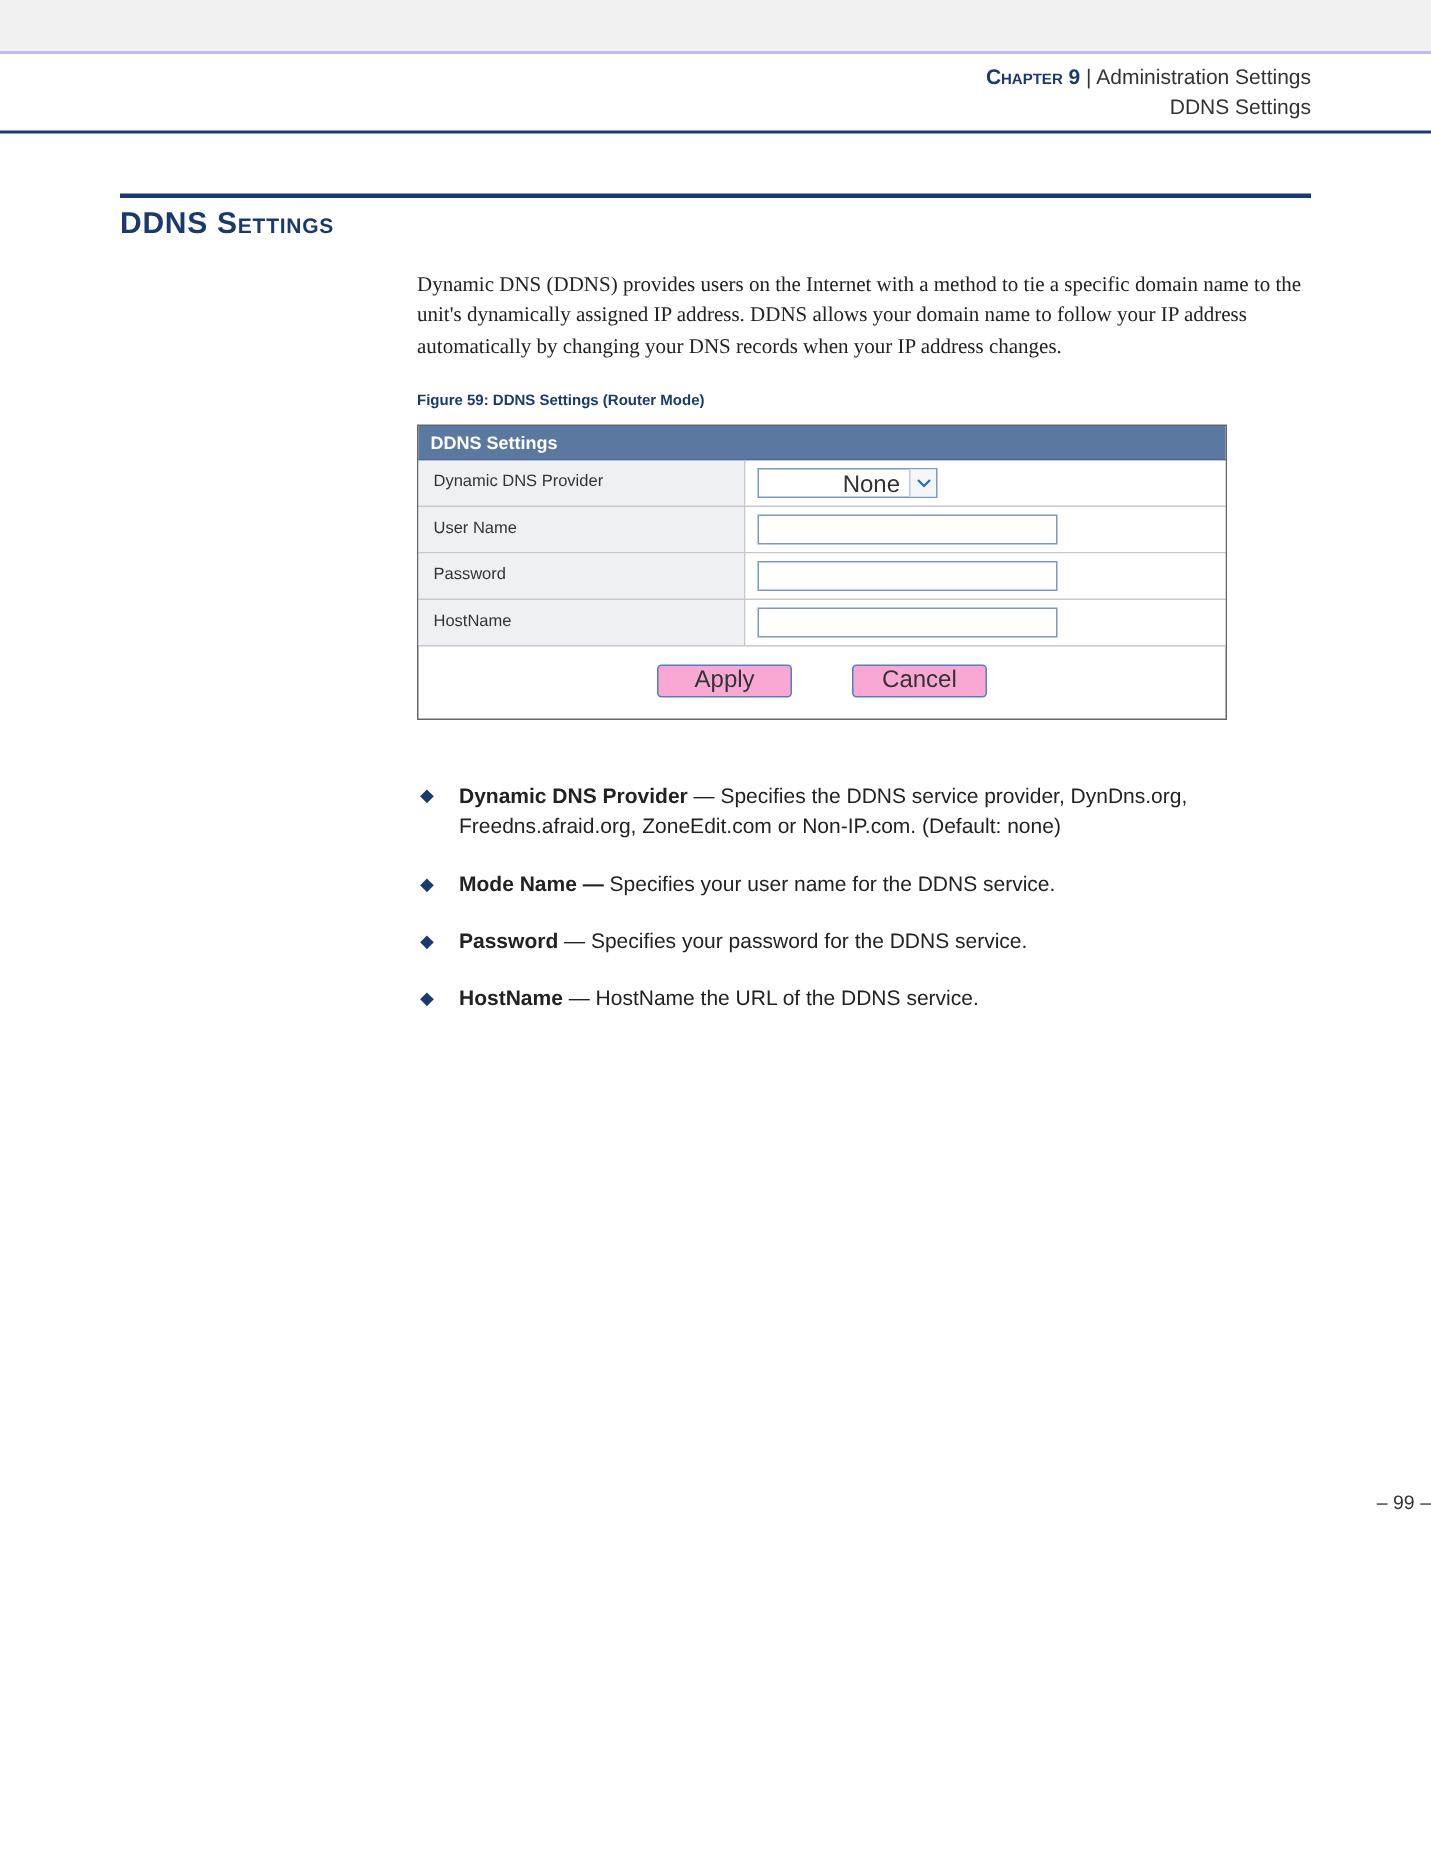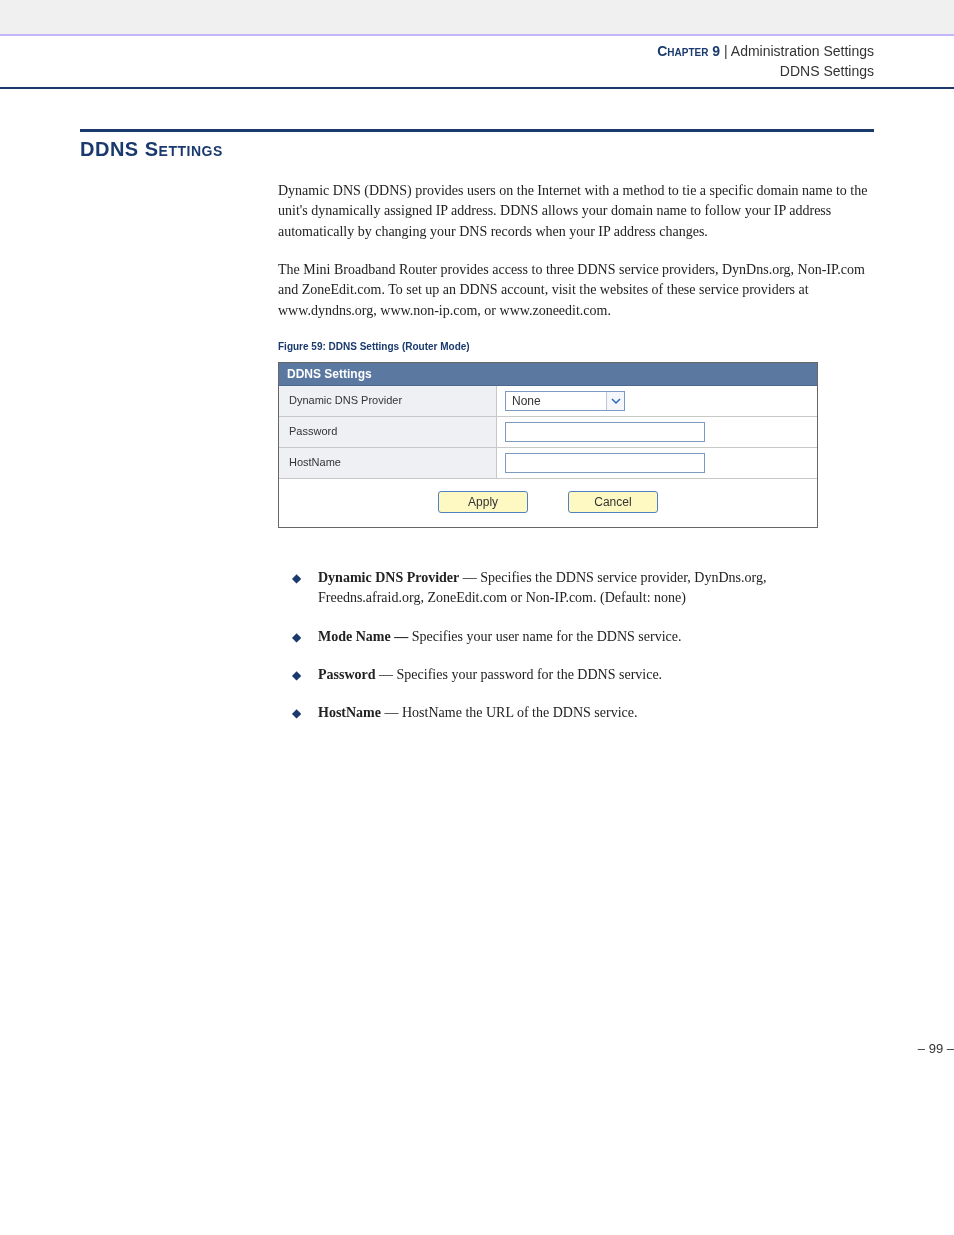--- a/index.html
+++ b/index.html
@@ -98,21 +98,22 @@
   .fig-field {
     flex: 1;
     background: #fff;
     padding: 5px 8px;
   }
   .fig-select-wrap {
     display: inline-flex;
     border: 1px solid #7a9ac0;
     height: 20px;
     background: #fff;
-    font-size: 12px;
+    font-size: 16px;
+    text-align: right;
   }
   .fig-select-wrap .sel-text {
     width: 100px;
     padding: 2px 6px 0 6px;
     color: #333;
   }
   .fig-select-wrap .sel-btn {
     width: 18px;
     display: flex;
     align-items: center;
@@ -132,42 +133,41 @@
   .fig-buttons {
     text-align: center;
     padding: 12px 0 14px 0;
     border-top: 1px solid #c8c8c8;
   }
   .fig-btn {
     display: inline-block;
     width: 90px;
     height: 22px;
     line-height: 20px;
-    font-size: 12px;
-    color: #333;
-    background: #fef9c3;
+    font-size: 16px;
+    color: #333;
+    background: #f9a8d4;
     border: 1px solid #5080c0;
     border-radius: 3px;
     margin: 0 18px;
     text-align: center;
   }
   .list {
     padding-left: 198px;
     margin: 0;
   }
   .list-intro {
     margin: 0 0 20px 0;
     line-height: 1.45;
     color: #222;
   }
   ul.bullets {
     list-style: none;
     padding: 0;
-    margin: 12px;
-    font-family: Liberation Serif, serif;
+    margin: 0;
   }
   ul.bullets li {
     position: relative;
     padding-left: 28px;
     margin-bottom: 18px;
     line-height: 1.45;
     color: #222;
   }
   ul.bullets li::before {
     content: "◆";
@@ -195,21 +195,20 @@
     <span class="chapter">Chapter 9</span><span class="sep">  |  </span><span class="tail">Administration Settings</span>
   </div>
   <div class="line2">DDNS Settings</div>
 </div>
 
 <div class="main">
   <hr class="hr-top">
   <div class="section-title">DDNS Settings</div>
 
   <p class="para">Dynamic DNS (DDNS) provides users on the Internet with a method to tie a specific domain name to the unit's dynamically assigned IP address. DDNS allows your domain name to follow your IP address automatically by changing your DNS records when your IP address changes.</p>
-  <p class="para">The Mini Broadband Router provides access to three DDNS service providers, DynDns.org, Non-IP.com and ZoneEdit.com. To set up an DDNS account, visit the websites of these service providers at www.dyndns.org, www.non-ip.com, or www.zoneedit.com.</p>
 
   <div class="figcap">Figure 59:  DDNS Settings (Router Mode)</div>
 
   <div class="figwrap">
     <div class="figure">
       <div class="fig-titlebar">DDNS Settings</div>
       <div class="fig-rows">
         <div class="fig-row">
           <div class="fig-label">Dynamic DNS Provider</div>
           <div class="fig-field">
@@ -217,20 +216,26 @@
               <div class="sel-text">None</div>
               <div class="sel-btn">
                 <svg width="10" height="10" viewBox="0 0 10 10">
                     <path d="M1 3 L5 7 L9 3" fill="none" stroke="#2a6ac0" stroke-width="1.5"></path>
                   </svg>
               </div>
             </div>
           </div>
         </div>
         <div class="fig-row">
+          <div class="fig-label">User Name</div>
+          <div class="fig-field">
+            <input class="fig-input" type="text" value="" style="">
+          </div>
+        </div>
+        <div class="fig-row">
           <div class="fig-label">Password</div>
           <div class="fig-field">
             <input class="fig-input" type="text" value="" style="">
           </div>
         </div>
         <div class="fig-row">
           <div class="fig-label">HostName</div>
           <div class="fig-field">
             <input class="fig-input" type="text" value="" style="">
           </div>

